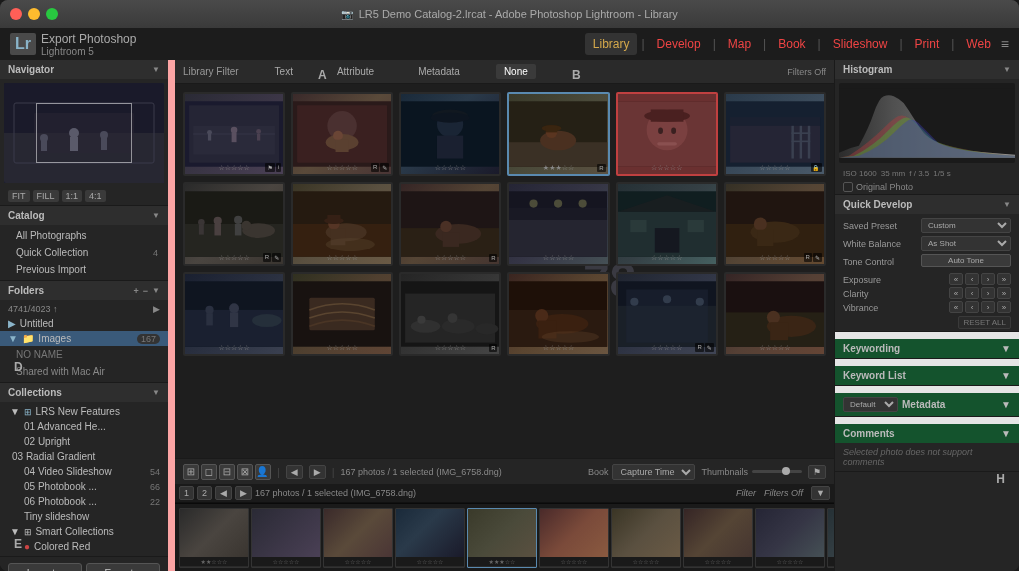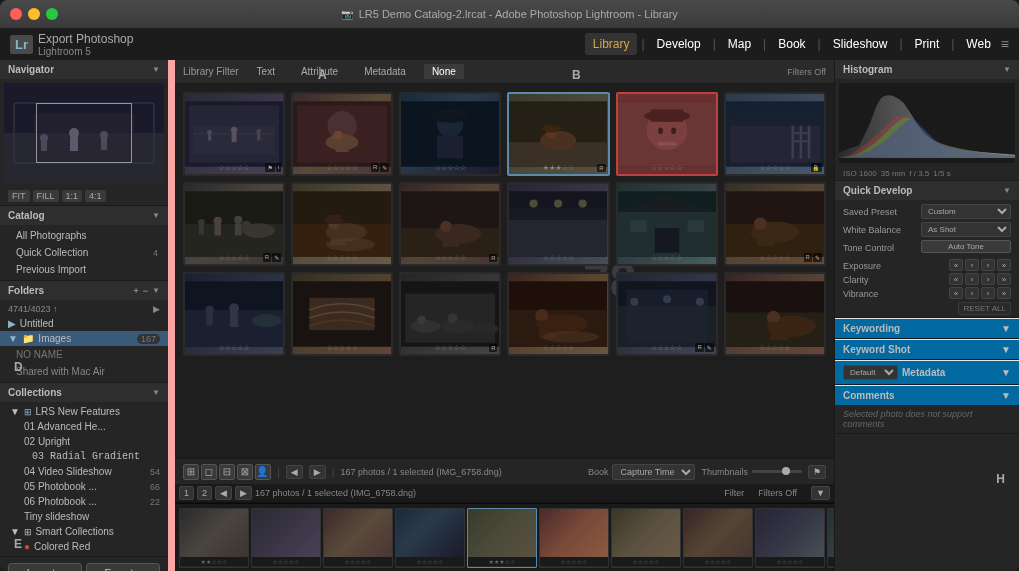--- a/index.html
+++ b/index.html
@@ -69,40 +69,40 @@
     }
     .app-logo {
       display: flex;
       align-items: center;
       gap: 5px;
     }
     .logo-lr {
       background: #4a4a4a;
       color: #8ab4c9;
       font-weight: bold;
-      font-size: 13px;
+      font-size: 16px;
       padding: 2px 5px;
       border-radius: 2px;
     }
     .logo-text {
       color: #aaa;
       font-size: 12px;
     }
     .logo-version {
       color: #888;
       font-size: 10px;
     }
     .nav-modules {
       display: flex;
       align-items: center;
       gap: 2px;
       font-size: 12px;
     }
     .nav-module {
-      color: #ffffff;
+      color: #ef4444;
       padding: 4px 8px;
       cursor: pointer;
       border-radius: 3px;
     }
     .nav-module.active {
       color: #d4a84b;
       background: #333;
     }
     .nav-sep {
       color: #555;
@@ -270,21 +270,21 @@
       flex-direction: column;
       background: #222;
       overflow: hidden;
     }
     .library-filter-bar {
       background: #2a2a2a;
       height: 24px;
       display: flex;
       align-items: center;
       padding: 0 8px;
-      gap: 10px;
+      gap: 28px;
       border-bottom: 1px solid #1a1a1a;
       flex-shrink: 0;
     }
     .filter-label {
       color: #999;
       font-size: 10px;
     }
     .filter-tab {
       color: #aaa;
       font-size: 10px;
@@ -542,30 +542,30 @@
       margin-bottom: 2px;
       font-size: 9px;
       color: #aaa;
     }
     .slider-label {
       color: #999;
       font-size: 9px;
       width: 60px;
     }
     .rp-section-header {
-      background: #0369a1;
+      background: #14532d;
       padding: 4px 8px;
       font-size: 10px;
       color: #bbb;
       font-weight: bold;
       display: flex;
       align-items: center;
       justify-content: space-between;
       cursor: pointer;
-      border-top: 1px solid #e5e5e5;
+      border-top: 7px solid #e5e5e5;
     }
     .tone-auto-btn {
       background: #3a3a3a;
       border: 1px solid #555;
       border-radius: 2px;
       color: #aaa;
       font-size: 8px;
       padding: 1px 4px;
       cursor: pointer;
       margin-bottom: 3px;
@@ -607,21 +607,22 @@
       cursor: pointer;
     }
     .filmstrip-info {
       font-size: 9px;
       color: #888;
     }
     .filmstrip-right {
       margin-left: auto;
       display: flex;
       align-items: center;
-      gap: 14px;
+      gap: 8px;
+      font-style: italic;
     }
     .label-a {
       position: absolute;
       top: 8px;
       left: 318px;
       color: #aaa;
       font-size: 12px;
       font-weight: bold;
       pointer-events: none;
     }
@@ -837,21 +838,21 @@
             <span style="color:#8ab4c9;font-size:9px;">⊞</span>
             <span>LRS New Features</span>
           </div>
           <div class="collection-item" style="padding-left:24px;">
             <span>01 Advanced He...</span>
             <span class="collection-count"></span>
           </div>
           <div class="collection-item" style="padding-left:24px;">
             <span>02 Upright</span>
           </div>
-          <div class="collection-item" style="padding-left:32px;font-family:Liberation Mono, monospace;">
+          <div class="collection-item" style="padding-left:12px;">
             <span>03 Radial Gradient</span>
           </div>
           <div class="collection-item" style="padding-left:24px;">
             <span>04 Video Slideshow</span>
             <span class="collection-count">54</span>
           </div>
           <div class="collection-item" style="padding-left:24px;">
             <span>05 Photobook ...</span>
             <span class="collection-count">66</span>
           </div>
@@ -1327,20 +1328,24 @@
 
             <path d="M0,70 L20,68 Q40,60 55,45 Q65,35 70,32 Q75,30 80,35 Q90,45 100,55 Q120,64 177,68 L177,70 Z" fill="rgba(60,60,180,0.4)"></path>
           </svg>
         </div>
         <div class="camera-info">
           <span>ISO 1600</span>
           <span>35 mm</span>
           <span>f / 3.5</span>
           <span>1/5 s</span>
         </div>
+        <div class="original-photo">
+          <span class="checkbox-fake"></span>
+          <span>Original Photo</span>
+        </div>
       </div>
 
       <div class="panel-section">
         <div class="panel-header">
           <span>Quick Develop</span>
           <span class="triangle">▼</span>
         </div>
         <div class="qd-section">
           <div class="qd-row">
             <span class="qd-label">Saved Preset</span>
@@ -1398,21 +1403,21 @@
 
       <div class="panel-section">
         <div class="rp-section-header">
           <span>Keywording</span>
           <span class="triangle">▼</span>
         </div>
       </div>
 
       <div class="panel-section">
         <div class="rp-section-header">
-          <span>Keyword Shot</span>
+          <span>Keyword List</span>
           <span class="triangle">▼</span>
         </div>
       </div>
 
       <div class="panel-section">
         <div class="rp-section-header">
           <div style="display:flex;align-items:center;gap:4px;">
             <select class="qd-select" style="width:55px;">
               <option>Default</option>
             </select>

